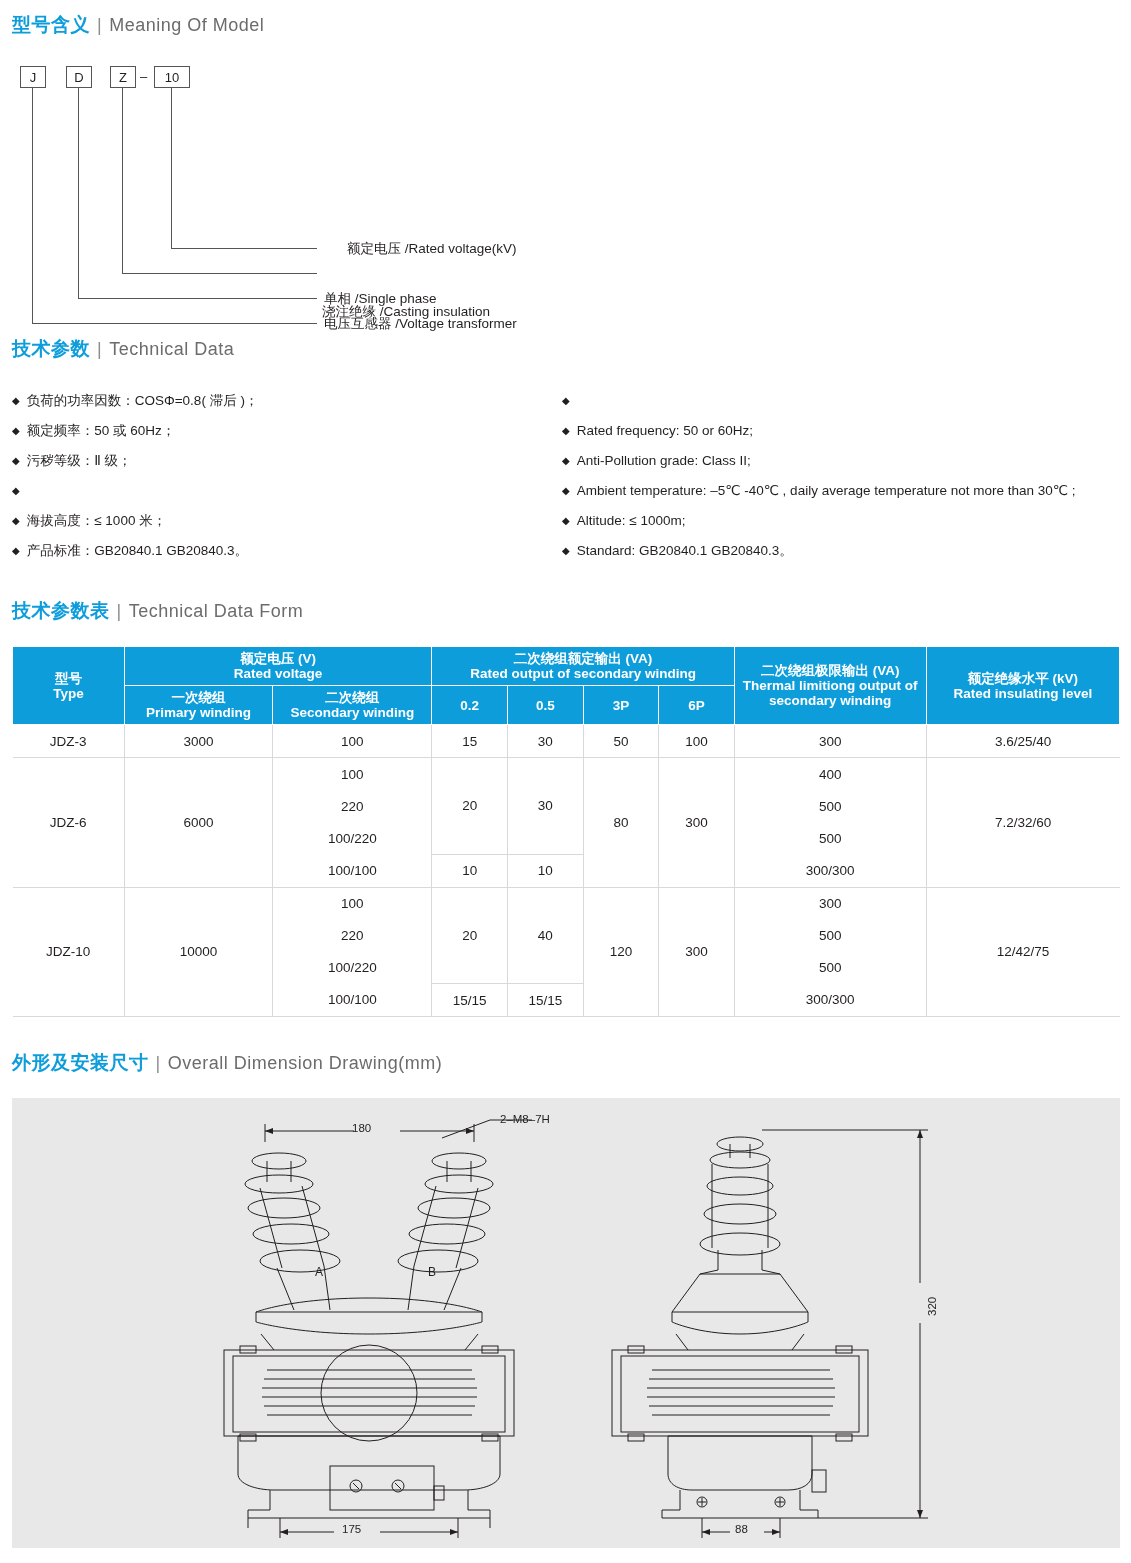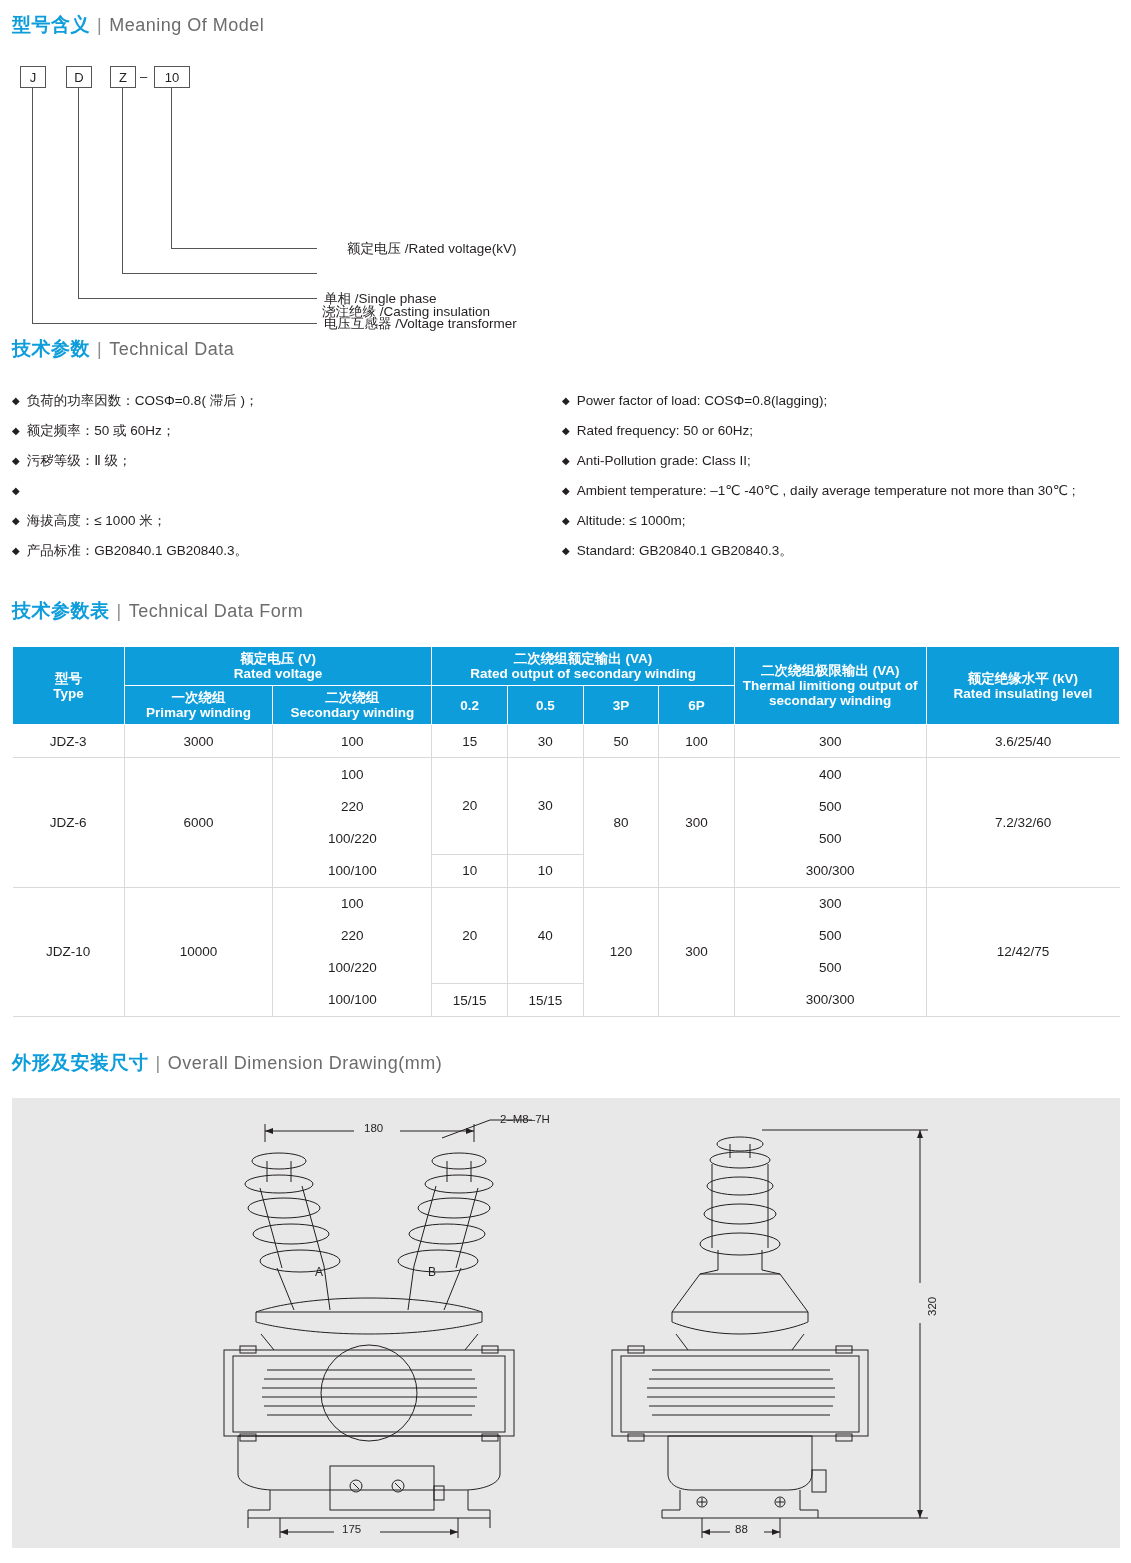--- a/index.html
+++ b/index.html
@@ -208,33 +208,32 @@
             <span>海拔高度：≤ 1000 米；</span>
           </div>
         <div class="tech-item">
             <span class="dia">◆</span>
             <span>产品标准：GB20840.1  GB20840.3。</span>
           </div>
       </div>
       <div class="tech-col">
         <div class="tech-item">
             <span class="dia">◆</span>
-            <span>Power factor of load: COSΦ=0.8(lagging);</span>
           </div>
         <div class="tech-item">
             <span class="dia">◆</span>
             <span>Rated frequency: 50 or 60Hz;</span>
           </div>
         <div class="tech-item">
             <span class="dia">◆</span>
             <span>Anti-Pollution grade: Class II;</span>
           </div>
         <div class="tech-item">
             <span class="dia">◆</span>
-            <span>Ambient temperature: –1℃ -40℃ , daily average temperature not more than 30℃ ;</span>
+            <span>Ambient temperature: –5℃ -40℃ , daily average temperature not more than 30℃ ;</span>
           </div>
         <div class="tech-item">
             <span class="dia">◆</span>
             <span>Altitude: ≤ 1000m;</span>
           </div>
         <div class="tech-item">
             <span class="dia">◆</span>
             <span>Standard: GB20840.1 GB20840.3。</span>
           </div>
       </div>
@@ -500,21 +499,21 @@
 
           <line x1="908" y1="32" x2="908" y2="185"></line>
           <line x1="908" y1="225" x2="908" y2="420"></line>
           <line x1="750" y1="32" x2="916" y2="32"></line>
           <line x1="806" y1="420" x2="916" y2="420"></line>
           <path d="M908,32 l-3,8 l6,0 z" fill="#231f20" stroke="none"></path>
           <path d="M908,420 l-3,-8 l6,0 z" fill="#231f20" stroke="none"></path>
         </g>
       </svg>
 
-      <div class="dim-text" style="left:352px;top:24px;">180</div>
+      <div class="dim-text" style="left:340px;top:24px;">180</div>
       <div class="dim-text" style="left:488px;top:15px;">2–M8–7H</div>
       <div class="dim-text" style="left:330px;top:425px;">175</div>
       <div class="dim-text" style="left:723px;top:425px;">88</div>
       <div class="dim-vert" style="left:914px;top:218px;">320</div>
     </div>
   </div>
 
 </div>
 
 </body></html>

